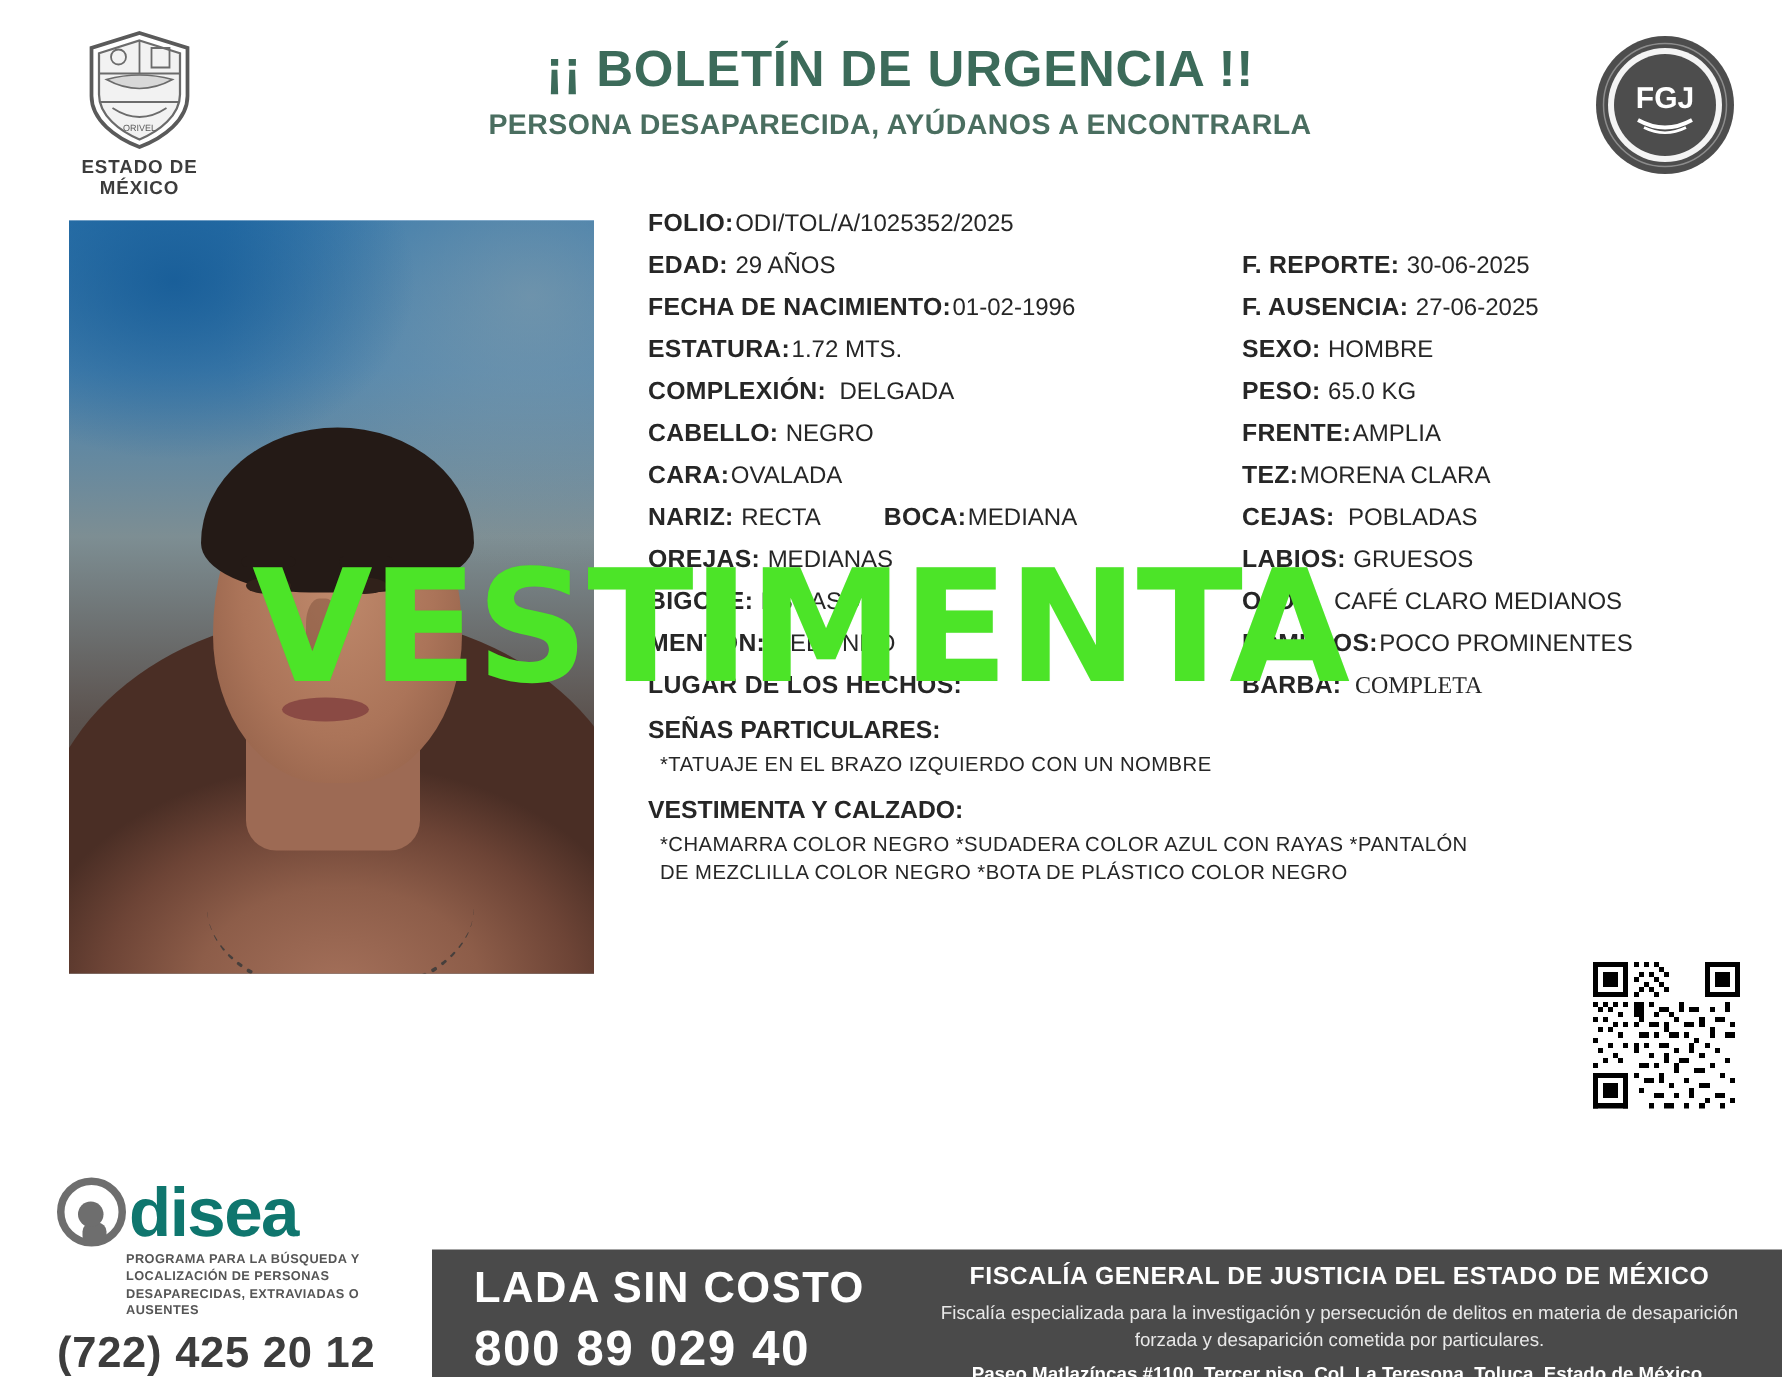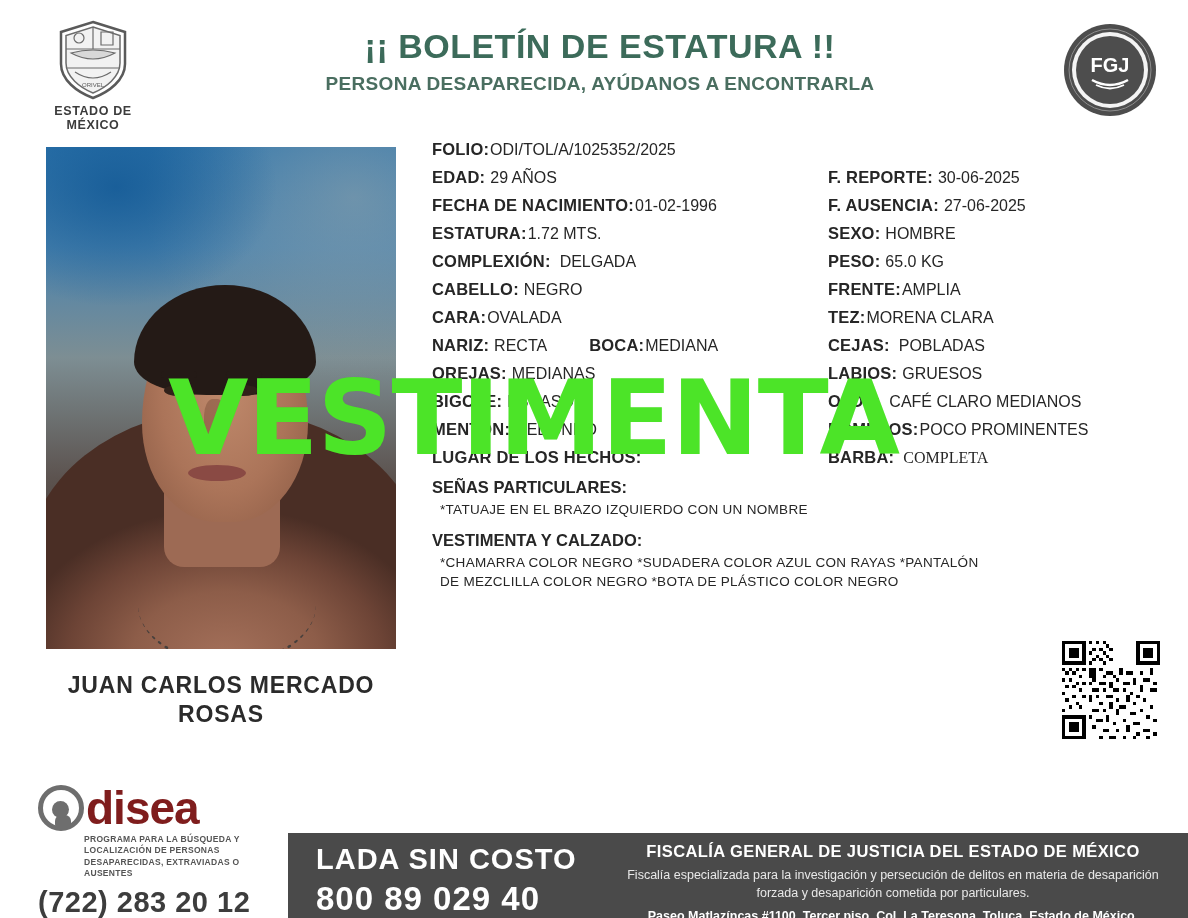--- a/index.html
+++ b/index.html
@@ -260,21 +260,21 @@
   }
   .disea {
     position: absolute;
     left: 38px;
     top: 12px;
     width: 250px;
   }
   .disea-word {
     font-size: 46px;
     font-weight: bold;
-    color: #7f1d1d;
+    color: #0f766e;
     letter-spacing: -1px;
     line-height: 1;
     display: flex;
     align-items: center;
   }
   .disea-mark {
     width: 46px; height: 46px;
     border: 5px solid #6e6e6e;
     border-radius: 50%;
     margin-right: 2px;
@@ -379,21 +379,21 @@
         <path d="M50 14 l12 0 l0 13 l-12 0 z" fill="none" stroke="#6b6b6b" stroke-width="1.2"></path>
         <path d="M20 35 q22 -6 44 0 q-22 12 -44 0 z" fill="#d8d8d8" stroke="#6b6b6b" stroke-width="1.1"></path>
         <path d="M24 54 q18 12 36 0" fill="none" stroke="#6b6b6b" stroke-width="1.2"></path>
         <text x="42" y="69" font-size="6" text-anchor="middle" fill="#5a5a5a" font-family="Liberation Sans, sans-serif">ORIVEL</text>
       </svg>
     </div>
     <div class="edomex-caption">ESTADO DE MÉXICO</div>
   </div>
 
   <div class="header-titles">
-    <div class="title-main">¡¡ BOLETÍN DE ESTATURA !!</div>
+    <div class="title-main">¡¡ BOLETÍN DE URGENCIA !!</div>
     <div class="title-sub">PERSONA DESAPARECIDA, AYÚDANOS A ENCONTRARLA</div>
   </div>
 
   <div class="fgj-logo">
     <svg width="96" height="96" viewBox="0 0 96 96" aria-hidden="true">
       <circle cx="48" cy="48" r="46" fill="#4d4d4d"></circle>
       <circle cx="48" cy="48" r="38" fill="#f4f4f4"></circle>
       <circle cx="48" cy="48" r="34" fill="#4d4d4d"></circle>
       <text x="48" y="50" font-size="20" font-weight="bold" text-anchor="middle" fill="#ffffff" font-family="Liberation Sans, sans-serif">FGJ</text>
       <path d="M30 58 q18 10 36 0" stroke="#ffffff" stroke-width="2.5" fill="none"></path>
@@ -411,21 +411,20 @@
     <div class="face"></div>
     <div class="hair"></div>
     <div class="brow-l"></div>
     <div class="brow-r"></div>
     <div class="eye-l"></div>
     <div class="eye-r"></div>
     <div class="nose"></div>
     <div class="mouth"></div>
     <div class="chain"></div>
   </div>
-  <div class="photo-name">JUAN CARLOS MERCADO ROSAS</div>
 </div>
 
 <div class="stamp">VESTIMENTA</div>
 
 <div class="data">
 
   <div class="row">
     <div class="col-l">
       <span class="lbl">FOLIO:</span>
       <span class="val" style="margin-left:1px;">ODI/TOL/A/1025352/2025</span>
@@ -694,21 +693,21 @@
 </div>
 
 <div class="footer">
 
   <div class="disea">
     <div class="disea-word">
       <span class="disea-mark"></span>
       <span>disea</span>
     </div>
     <div class="disea-sub">PROGRAMA PARA LA BÚSQUEDA Y LOCALIZACIÓN DE PERSONAS DESAPARECIDAS, EXTRAVIADAS O AUSENTES</div>
-    <div class="disea-phone">(722) 283 20 12</div>
+    <div class="disea-phone">(722) 425 20 12</div>
   </div>
 
   <div class="footer-bar">
     <div class="bar-left">
       <div class="lada">LADA SIN COSTO</div>
       <div class="tel">800 89 029 40</div>
     </div>
     <div class="bar-right">
       <div class="fisc-title">FISCALÍA GENERAL DE JUSTICIA DEL ESTADO DE MÉXICO</div>
       <div class="fisc-desc">Fiscalía especializada para la investigación y persecución de delitos en materia de desaparición forzada y desaparición cometida por particulares.</div>

